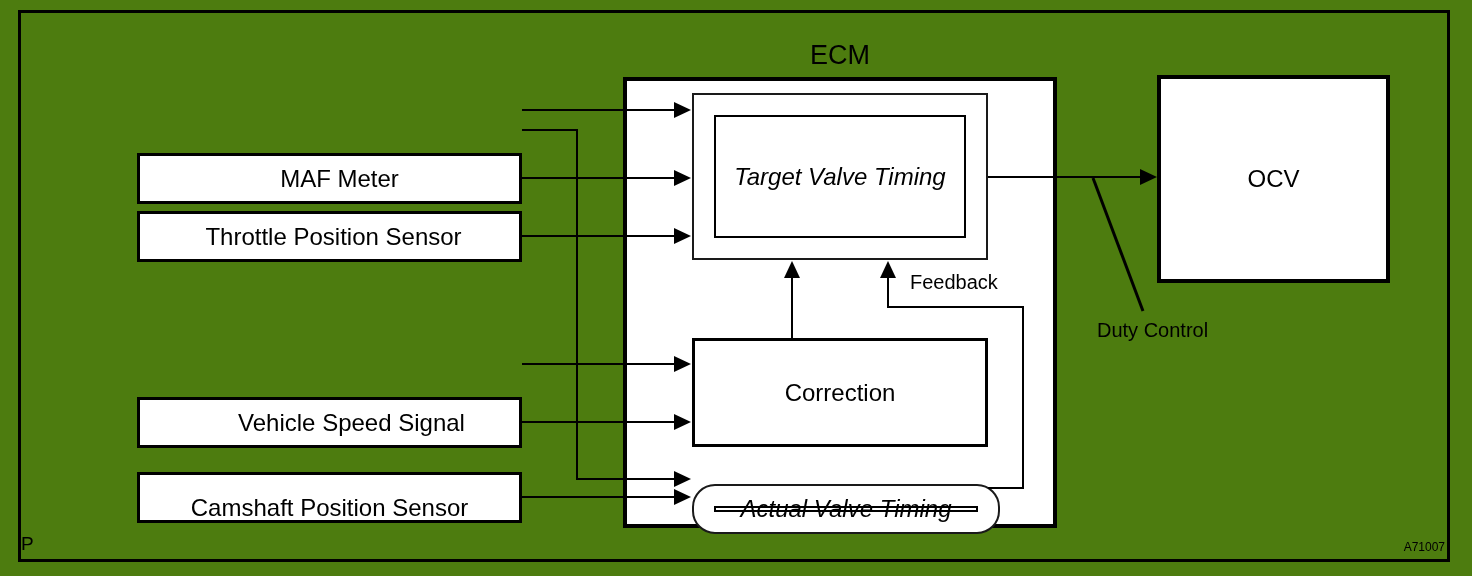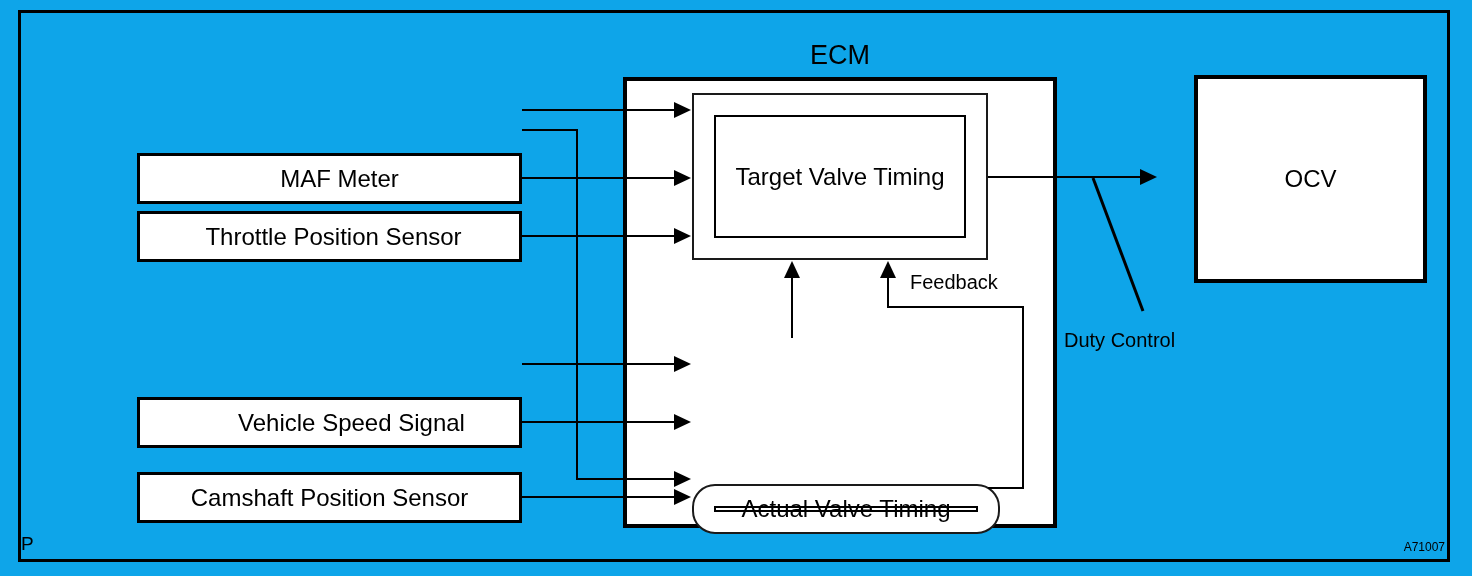--- a/index.html
+++ b/index.html
@@ -1,70 +1,70 @@
 <!DOCTYPE html>
 <html><head>
 <meta charset="utf-8">
 <style>
   html, body { margin:0; padding:0; background:#ffffff; }
   .canvas {
-    position:relative; width:1472px; height:576px; background:#0ea5e9;
+    position:relative; width:1472px; height:576px; background:#4d7c0f;
     font-family:"Liberation Sans", sans-serif; color:#000; overflow:hidden;
   }
   .frame {
     position:absolute; left:18px; top:10px; width:1432px; height:552px;
     border:3px solid #000; box-sizing:border-box;
   }
   .box {
     position:absolute; box-sizing:border-box; background:#fff;
     display:flex; align-items:center; justify-content:center;
     font-size:24px; line-height:1; text-align:center; white-space:nowrap;
   }
   .sensor { left:137px; width:385px; height:51px; border:3px solid #000; }
   .sensor-1 { top:94px; }
   .sensor-2 { top:153px;padding-left:20px; }
   .sensor-3 { top:211px;padding-left:8px; }
   .sensor-4 { top:338px; }
   .sensor-5 { top:397px;padding-left:44px; }
-  .sensor-6 { top:472px; }
+  .sensor-6 { top:472px;align-items:flex-end; }
 
   .ecm-box {
     position:absolute; left:623px; top:77px; width:434px; height:451px;
     border:4px solid #000; box-sizing:border-box; background:#fff;
   }
   .ecm-title {
     position:absolute; left:623px; top:42px; width:434px; text-align:center;
     font-size:27px; line-height:1;
   }
 
   .dbl {
     position:absolute; box-sizing:border-box; background:#fff;
-    border:2px solid #1a1a1a; padding:20px;
+    border:2px solid #1a1a1a; padding:20px;font-style:italic;
   }
   .dbl .inner {
     width:100%; height:100%; box-sizing:border-box; border:2px solid #000;
     display:flex; align-items:center; justify-content:center;
     font-size:24px; line-height:1; white-space:nowrap;
   }
   .target-box { left:692px; top:93px;  width:296px; height:167px; }
   .actual-box { left:692px; top:484px; width:308px; height:50px;border-radius:23px; }
   .correction-box { left:692px; top:338px; width:296px; height:109px; border:3px solid #000; }
-  .ocv-box { left:1157px; top:75px; width:233px; height:208px; border:4px solid #000;margin-left:37px; }
+  .ocv-box { left:1157px; top:75px; width:233px; height:208px; border:4px solid #000; }
 
   .wires {
     position:absolute; left:0; top:0; width:1472px; height:576px;
     pointer-events:none;
   }
   .wires path.ln { fill:none; stroke:#000; stroke-width:2; }
   .wires path.ln-thick { fill:none; stroke:#000; stroke-width:3; }
   .wires path.ah { fill:#000; stroke:none; }
 
   .ann { position:absolute; font-size:20px; line-height:1; white-space:nowrap; }
   .feedback-label { left:910px; top:272px; }
-  .duty-label { left:1064px; top:320px;margin-top:10px; }
+  .duty-label { left:1097px; top:320px; }
   .page-marker { left:21px; top:534px; font-size:19px; }
   .figure-code { right:27px; top:541px; font-size:12px; }
 </style>
 </head>
 <body>
 
 <div class="canvas">
 
   <div class="frame"></div>
 
@@ -81,20 +81,23 @@
     <span>Vehicle Speed Signal</span>
   </div>
   <div class="box sensor sensor-6">
     <span>Camshaft Position Sensor</span>
   </div>
 
   <div class="dbl target-box">
     <div class="inner">
       <span>Target Valve Timing</span>
     </div>
+  </div>
+  <div class="box correction-box">
+    <span>Correction</span>
   </div>
   <div class="dbl actual-box">
     <div class="inner">
       <span>Actual Valve Timing</span>
     </div>
   </div>
 
   <div class="box ocv-box">
     <span>OCV</span>
   </div>

